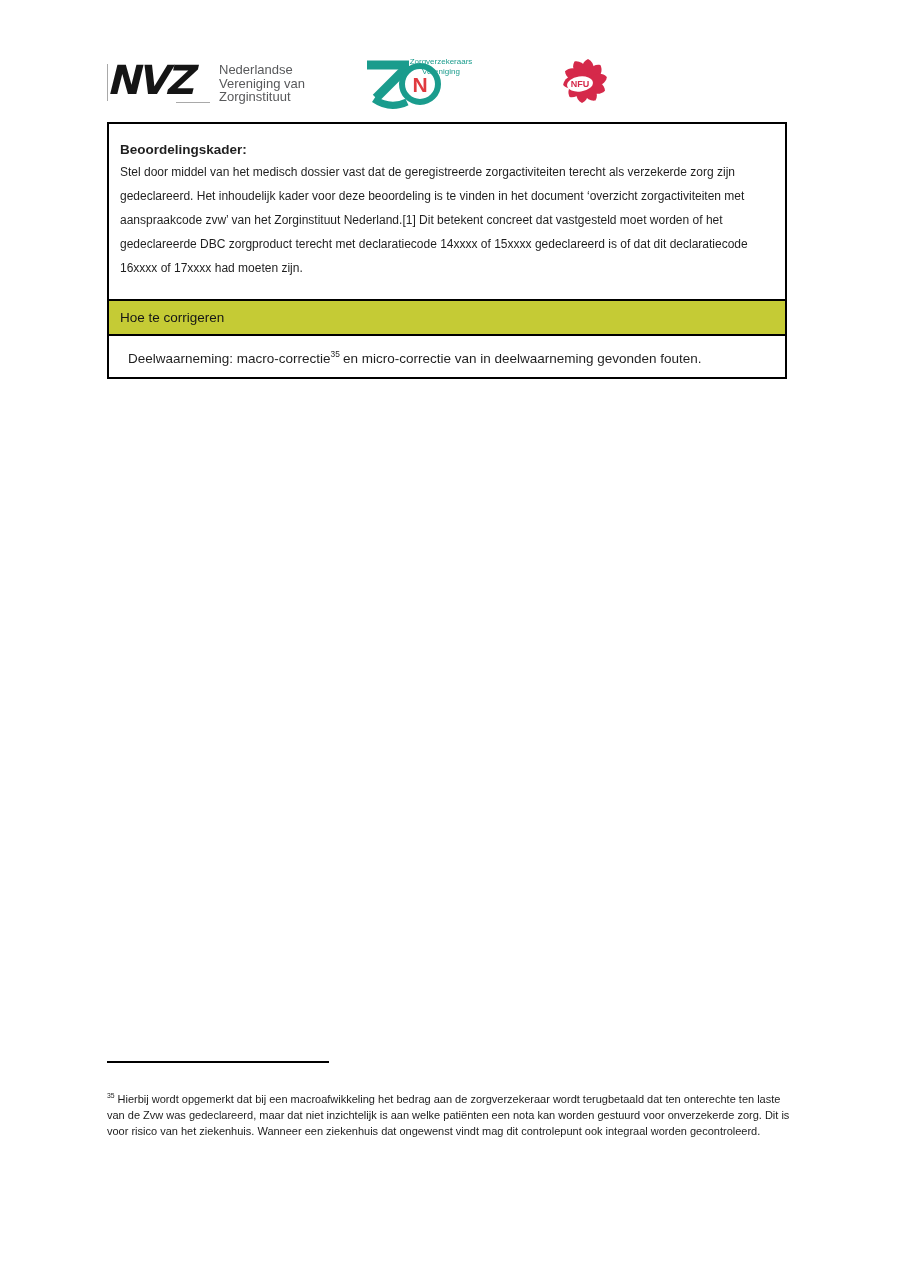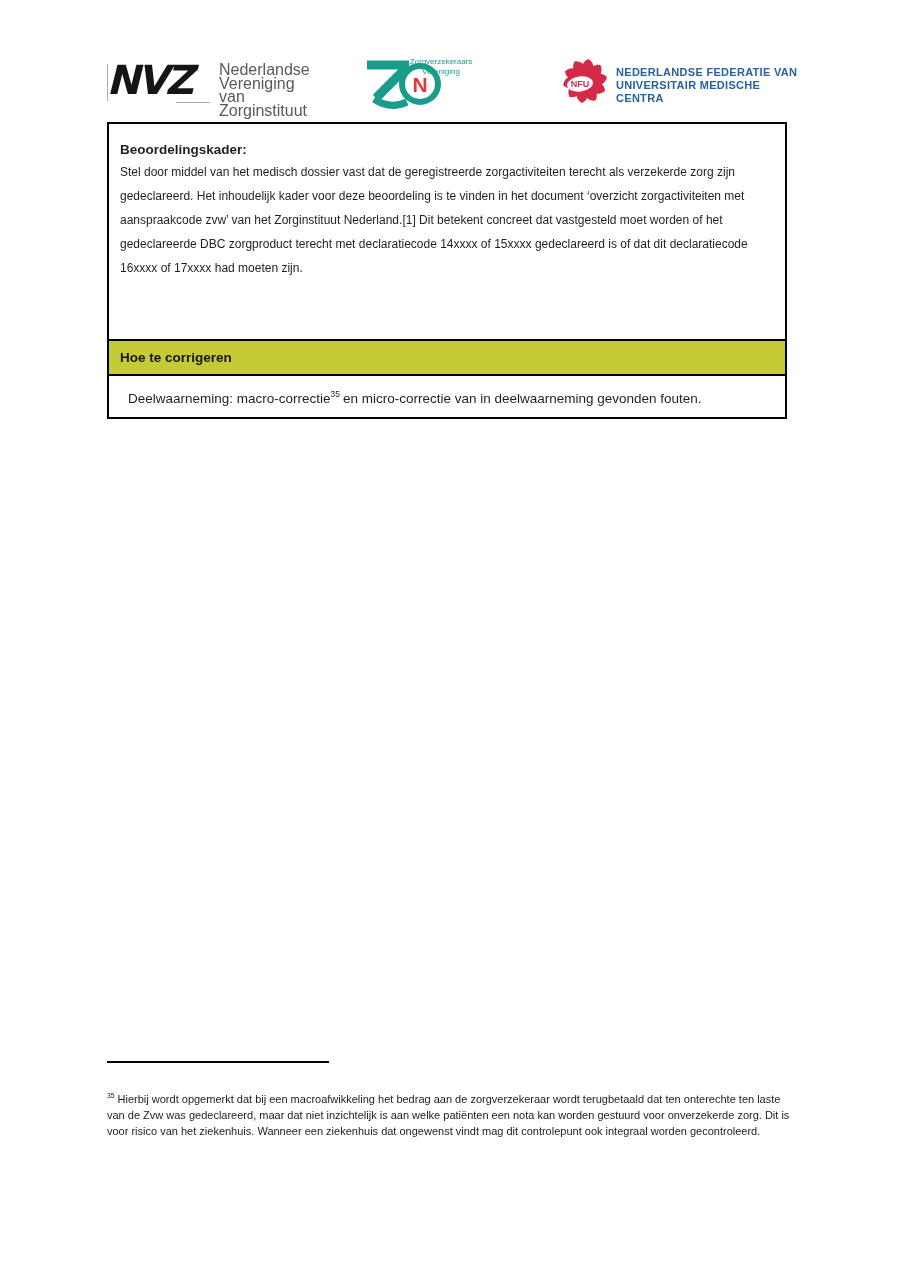--- a/index.html
+++ b/index.html
@@ -10,42 +10,42 @@
   
   .logo-row { position:absolute; left:0; top:0; width:900px; height:120px; }
 
   
   .nvz { position:absolute; left:106px; top:58px; width:200px; height:50px; }
   .nvz-mark { position:absolute; left:4px; top:0; width:100px; height:46px; }
   .nvz-mark-text { display:inline-block; font-family:"DejaVu Sans",sans-serif; font-weight:bold;
     font-size:40px; line-height:44px; letter-spacing:-3px; color:#151515; transform:skewX(-14deg); }
   .nvz-vline { position:absolute; left:-3px; top:6px; width:1px; height:37px; background:#a9a9a9; }
   .nvz-hline { position:absolute; left:66px; bottom:1px; width:34px; height:1px; background:#a9a9a9; }
-  .nvz-label { position:absolute; left:113px; top:5px; font-size:16px; line-height:13.5px; color:#58595b; }
+  .nvz-label { position:absolute; left:113px; top:5px; font-size:13px; line-height:13.5px; color:#58595b; }
 
   
   .zn { position:absolute; left:362px; top:55px; width:120px; height:54px; }
   .zn svg { position:absolute; left:0; top:2px; }
   .zn-label { position:absolute; right:2px; top:2px; width:78px; text-align:center;
     font-size:8px; line-height:9.5px; color:#1a9c8d; }
 
   
   .nfu { position:absolute; left:560px; top:54px; width:240px; height:56px; }
   .nfu svg { position:absolute; left:0; top:1px; }
   .nfu-label { position:absolute; left:56px; top:12px; font-size:11px; font-weight:bold;
     line-height:13px; letter-spacing:0.3px; color:#28619c; }
 
   
   .table { position:absolute; left:107px; top:122px; width:680px; border:2px solid #000; background:#fff; }
-  .row-assessment { height:215px; padding:16px 14px 0 11px; background:#fff; }
+  .row-assessment { height:175px; padding:16px 14px 0 11px; background:#fff; }
   .assessment-heading { font-weight:bold; font-size:13.5px; line-height:20px; }
   .assessment-body { font-size:12px; line-height:24px; }
   .row-correction-header { height:37px; display:flex; align-items:center; padding-left:11px;
     background:#c5cb35; border-top:2px solid #000; border-bottom:2px solid #000;
-    font-weight:bold; font-size:13.5px; color:#161616; }
+    font-weight:normal; font-size:13.5px; color:#161616; }
   .row-correction-body { height:41px; padding:8px 14px 0 11px; font-size:13.5px; line-height:20px; background:#fff;margin-left:8px; }
   sup { font-size:0.62em; vertical-align:super; }
   .row-correction-body sup { margin-right:3px; }
 
   
   .fn-sep { position:absolute; left:107px; top:1061px; width:222px; height:2px; background:#000; }
   .footnote { position:absolute; left:107px; top:1088px; width:688px; font-size:11px; line-height:16px; color:#1c1c1c; }
   .footnote sup { margin-right:3px; }
 </style>
 </head>
@@ -92,24 +92,20 @@
           <path transform="rotate(144 25 26)" d="M25,26 C20,16 21,7 28,4 C36,8 35,19 29,24 Z"></path>
           <path transform="rotate(180 25 26)" d="M25,26 C20,16 21,7 28,4 C36,8 35,19 29,24 Z"></path>
           <path transform="rotate(216 25 26)" d="M25,26 C20,16 21,7 28,4 C36,8 35,19 29,24 Z"></path>
           <path transform="rotate(252 25 26)" d="M25,26 C20,16 21,7 28,4 C36,8 35,19 29,24 Z"></path>
           <path transform="rotate(288 25 26)" d="M25,26 C20,16 21,7 28,4 C36,8 35,19 29,24 Z"></path>
           <path transform="rotate(324 25 26)" d="M25,26 C20,16 21,7 28,4 C36,8 35,19 29,24 Z"></path>
         </g>
         <ellipse cx="20" cy="29" rx="13" ry="7.5" fill="#ffffff" transform="rotate(-8 20 29)"></ellipse>
         <text x="20" y="32" text-anchor="middle" font-size="9" font-weight="bold" fill="#d5294a" font-family="Liberation Sans, sans-serif">NFU</text>
       </svg>
-      <div class="nfu-label">
-        <div>NEDERLANDSE FEDERATIE VAN</div>
-        <div>UNIVERSITAIR MEDISCHE CENTRA</div>
-      </div>
     </div>
 
   </header>
 
   <section class="table">
     <div class="row-assessment">
       <div class="assessment-heading">Beoordelingskader:</div>
       <div class="assessment-body">Stel door middel van het medisch dossier vast dat de geregistreerde zorgactiviteiten terecht als verzekerde zorg zijn gedeclareerd. Het inhoudelijk kader voor deze beoordeling is te vinden in het document ‘overzicht zorgactiviteiten met aanspraakcode zvw’ van het Zorginstituut Nederland.[1] Dit betekent concreet dat vastgesteld moet worden of het gedeclareerde DBC zorgproduct terecht met declaratiecode 14xxxx of 15xxxx gedeclareerd is of dat dit declaratiecode 16xxxx of 17xxxx had moeten zijn.</div>
     </div>
     <div class="row-correction-header">

